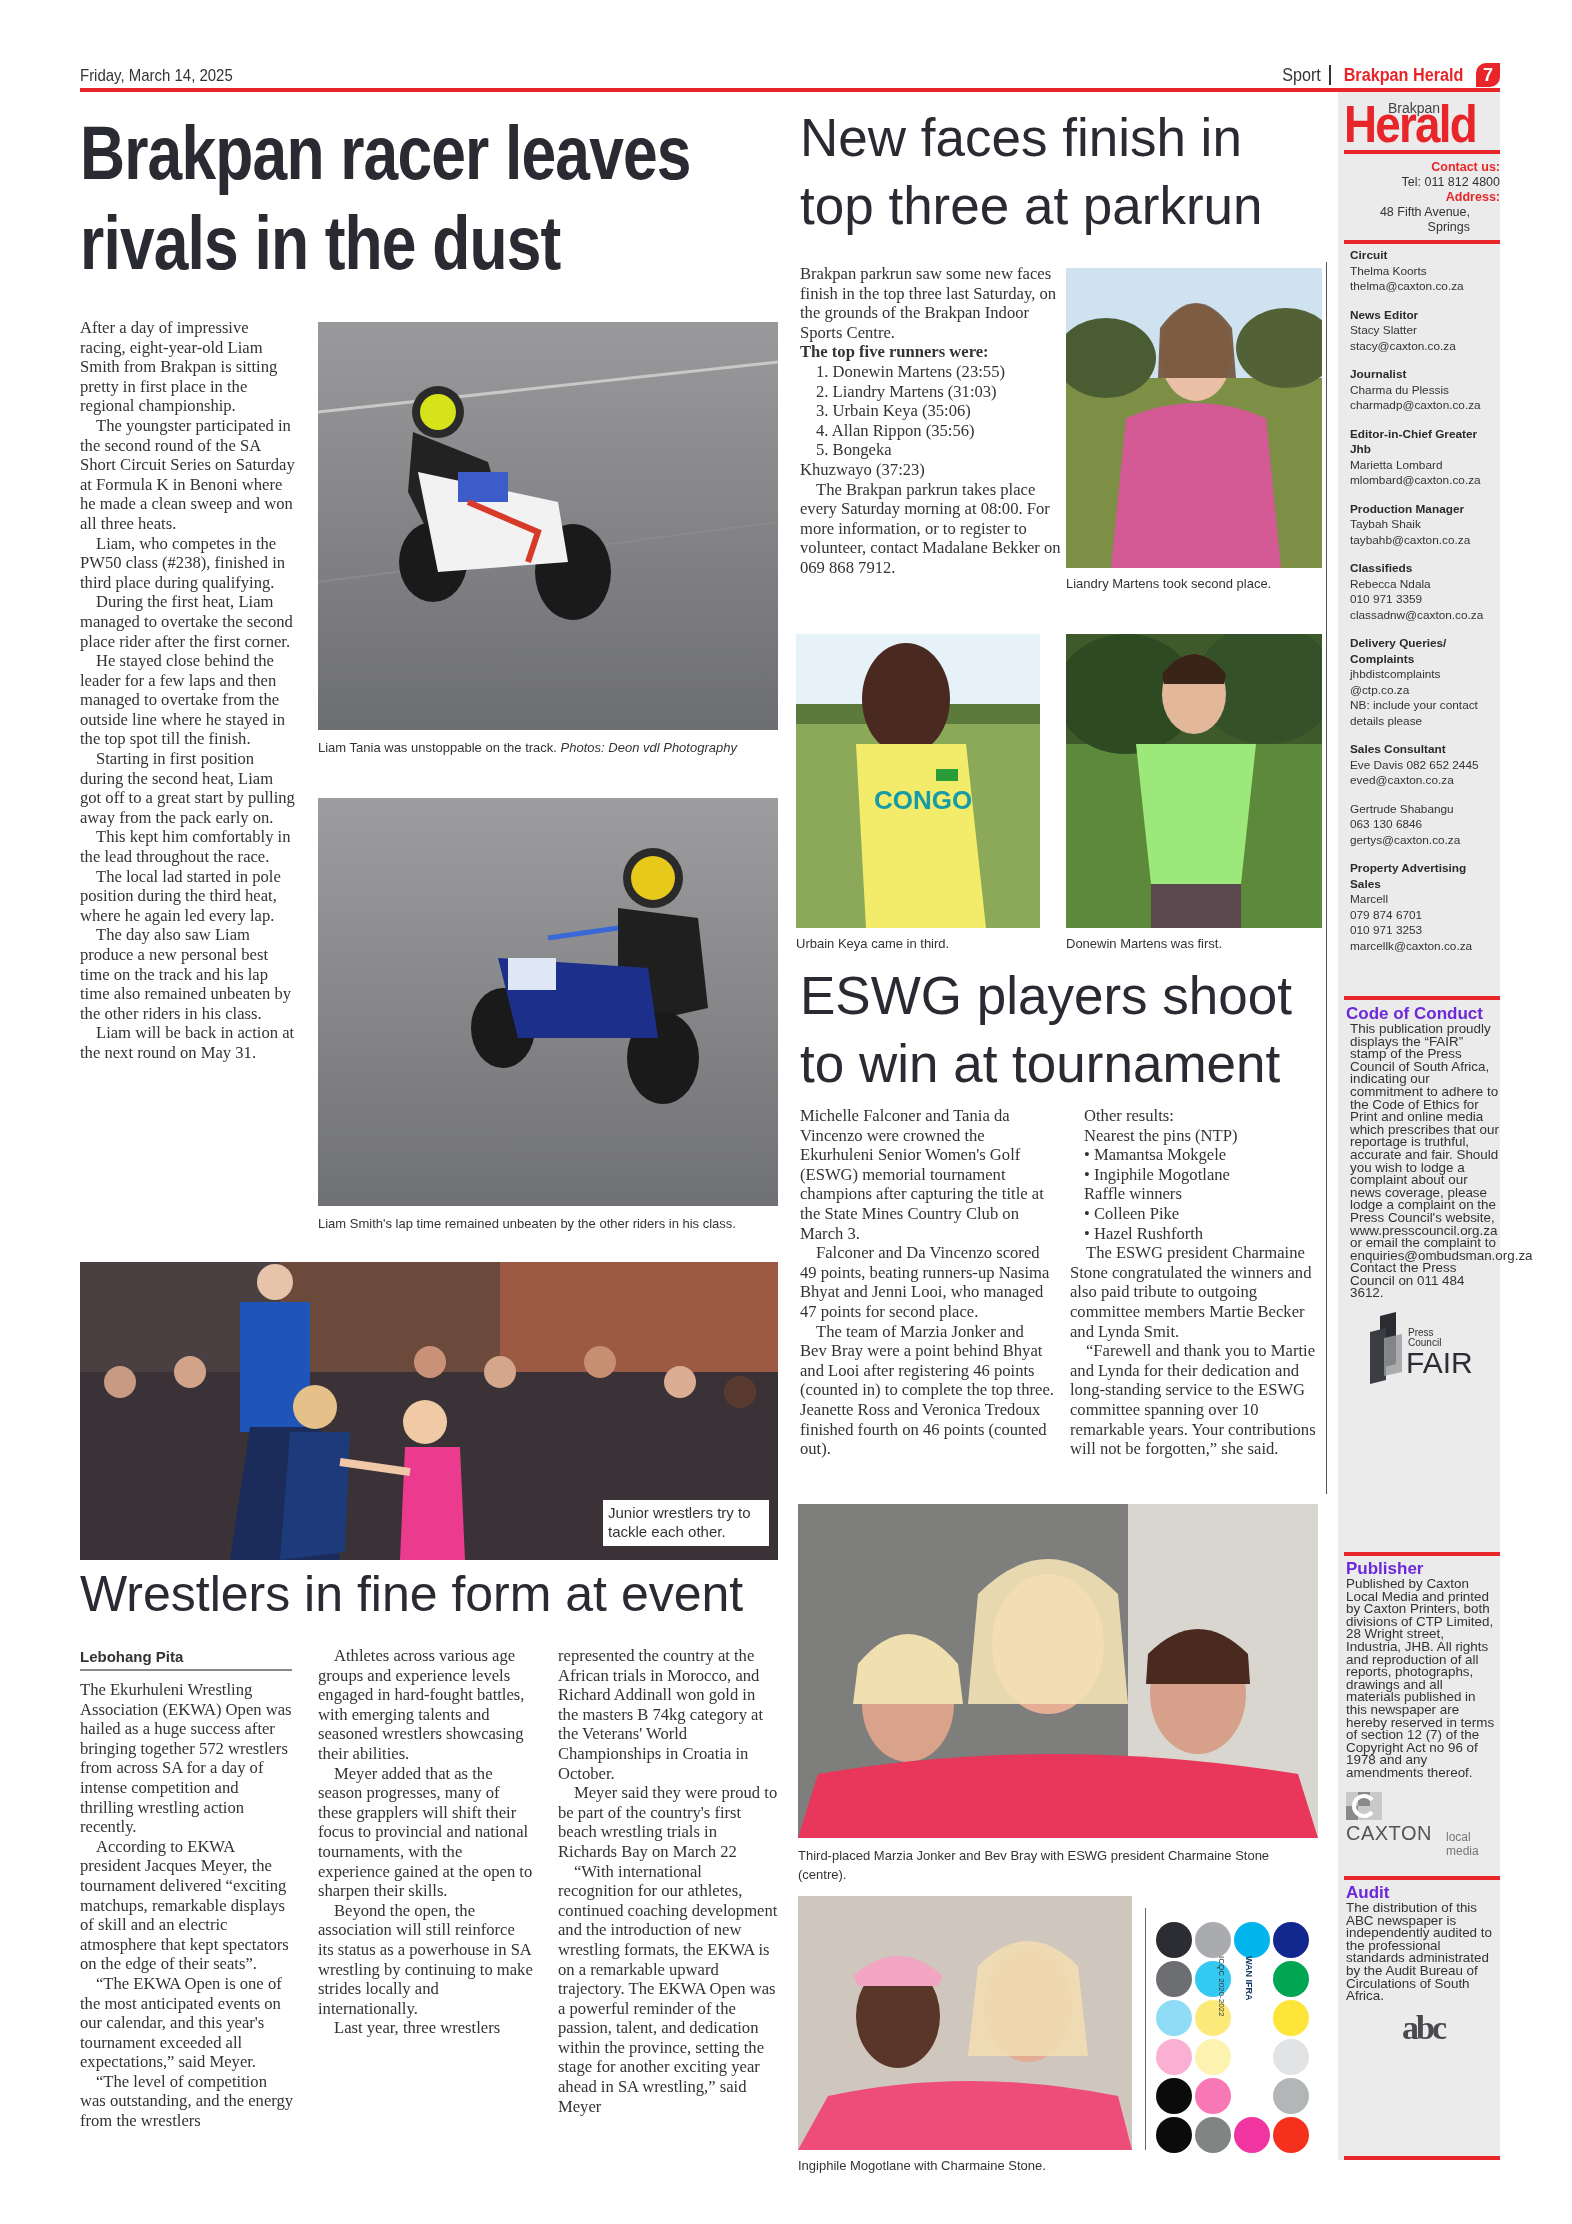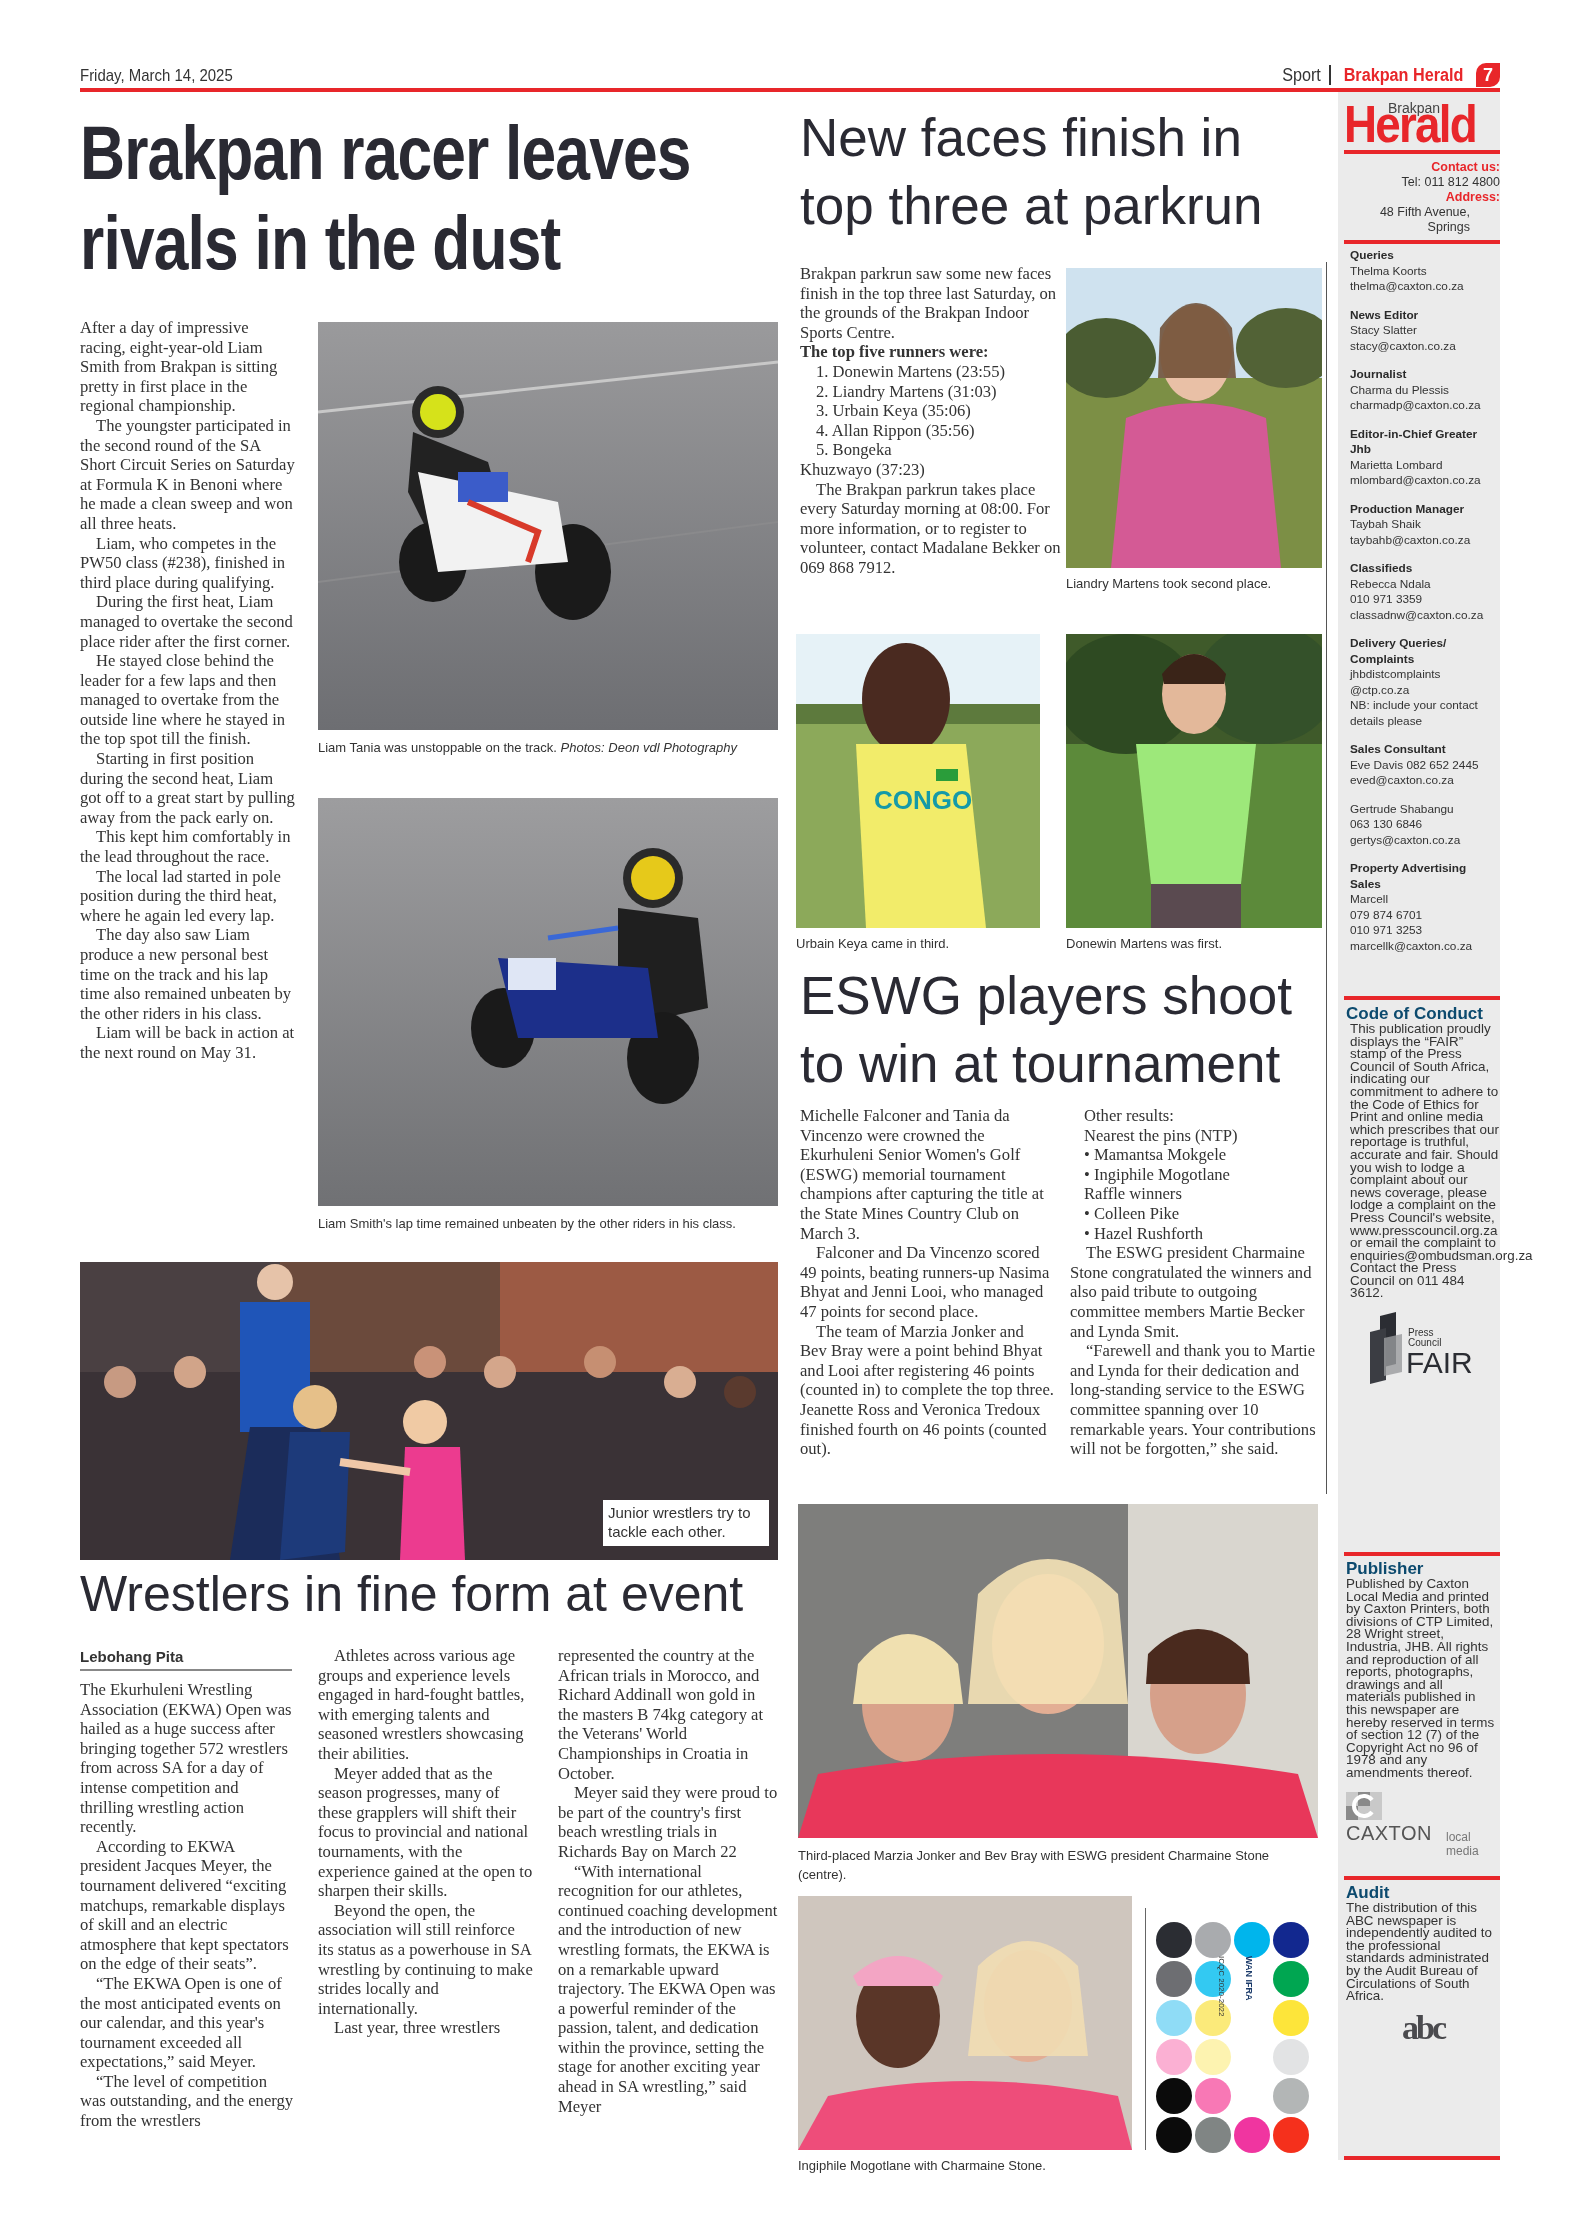--- a/index.html
+++ b/index.html
@@ -38,21 +38,21 @@
   .sidebar { left: 1338px; top: 92px; width: 162px; height: 2068px; background: #ebebeb; }
   .sb-logo { left: 1344px; top: 100px; width: 154px; height: 55px; }
   .sb-logo .big { position: absolute; left: 0; top: -6px; font-family: "Liberation Sans", sans-serif; font-weight: bold; font-size: 52px; color: #e8262a; letter-spacing: -2px; transform: scaleX(0.88); transform-origin: left; }
   .sb-logo .small { position: absolute; left: 44px; top: 0px; font-family: "Liberation Sans", sans-serif; font-size: 14px; color: #444; }
   .sb-rule { left: 1344px; width: 156px; height: 4px; background: #e8262a; }
   .sb-contact { left: 1344px; top: 160px; width: 156px; text-align: right; font-family: "Liberation Sans", sans-serif; font-size: 12.5px; line-height: 15px; color: #333; }
   .sb-contact .red { color: #e8262a; font-weight: bold; }
   .sb-staff { left: 1350px; top: 248px; width: 150px; font-family: "Liberation Sans", sans-serif; font-size: 11.8px; line-height: 15.5px; color: #333; }
   .sb-staff .blk { margin-bottom: 13px; }
   .sb-staff .role { font-weight: bold; color: #2a2a2a; }
-  .sb-head { font-family: "Liberation Sans", sans-serif; font-weight: bold; color: #0c4a6e; font-size: 17px; line-height: 18px; }
+  .sb-head { font-family: "Liberation Sans", sans-serif; font-weight: bold; color: #6d28d9; font-size: 17px; line-height: 18px; }
   .sb-para { font-family: "Liberation Sans", sans-serif; font-size: 13.4px; line-height: 12.6px; color: #333; }
   .sb-coc { left: 1346px; top: 1005px; width: 154px; }
   .sb-pub { left: 1346px; top: 1560px; width: 154px; }
   .sb-audit { left: 1346px; top: 1884px; width: 154px; }
 
   
   .colorbar { left: 1145px; top: 1908px; width: 180px; height: 242px; border-left: 1px solid #666; }
   .dot { position: absolute; width: 36px; height: 36px; border-radius: 50%; }
 
   
@@ -323,21 +323,21 @@
 <div class="abs sb-contact">
   <div class="red">Contact us:</div>
   <div>Tel:  011 812 4800</div>
   <div class="red">Address:</div>
   <div style="padding:0 30px;">48 Fifth Avenue, Springs</div>
 </div>
 <div class="abs sb-rule" style="top:240px;"></div>
 
 <div class="abs sb-staff" id="staff-list">
     <div class="blk">
-      <div class="role">Queries</div>
+      <div class="role">Circuit</div>
       <div>Thelma Koorts</div>
       <div>thelma@caxton.co.za</div>
     </div>
     <div class="blk">
       <div class="role">News Editor</div>
       <div>Stacy Slatter</div>
       <div>stacy@caxton.co.za</div>
     </div>
     <div class="blk">
       <div class="role">Journalist</div>

